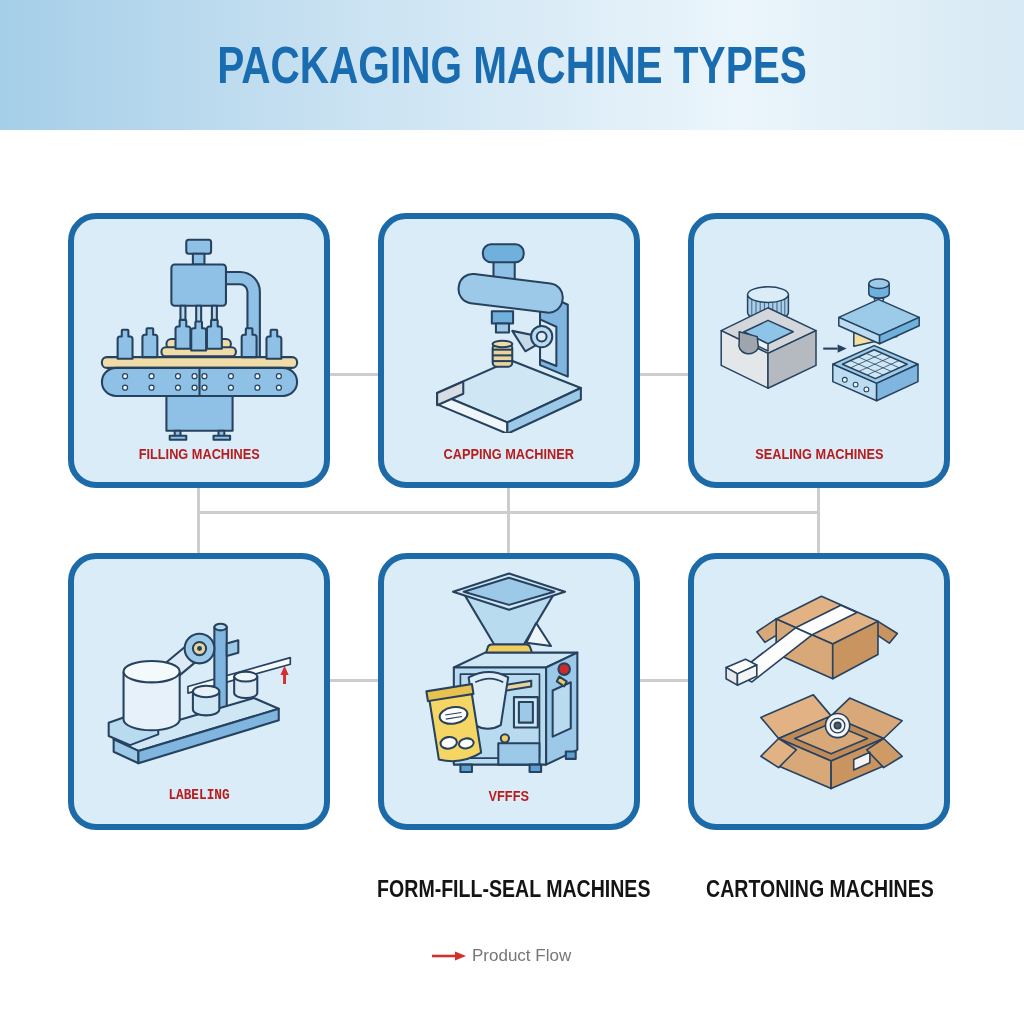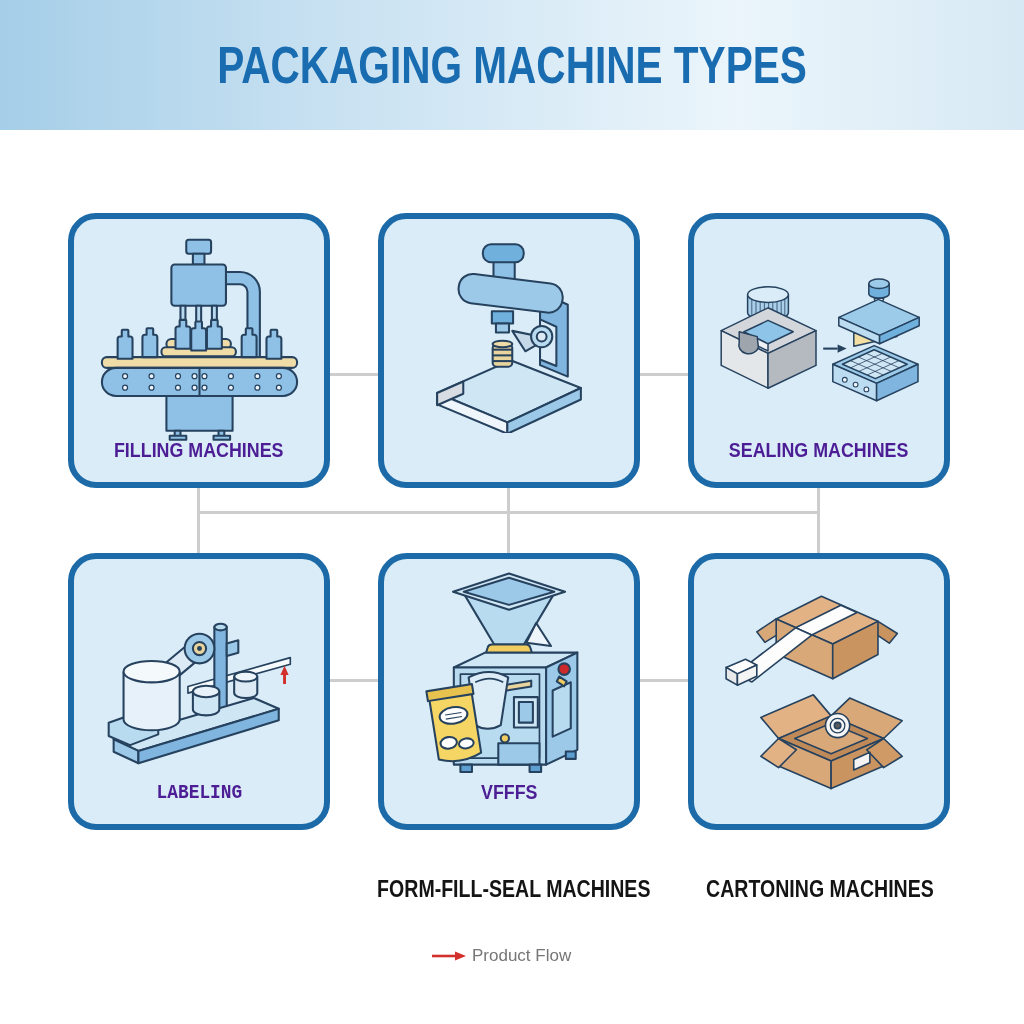--- a/index.html
+++ b/index.html
@@ -19,21 +19,21 @@
   .b2 { left:688px; top:213px; height:275px; }
   .b3 { left:68px;  top:553px; height:277px;font-family:Liberation Mono, monospace; }
   .b4 { left:378px; top:553px; height:277px;border-radius:29px; }
   .b5 { left:688px; top:553px; height:277px; }
 
   .art { position:absolute; left:0; right:0; display:flex; justify-content:center; }
   .b0 .art { top:14px; } .b1 .art { top:22px; } .b2 .art { top:54px; }
   .b3 .art { top:40px; } .b4 .art { top:8px; }  .b5 .art { top:26px; }
 
   .lbl { position:absolute; left:0; right:0; bottom:20px; text-align:center;
-    font-weight:bold; font-size:21px; color:#4c1d95; }
+    font-weight:bold; font-size:15px; color:#b91c1c; }
   .cond { display:inline-block; transform:scaleX(0.85); white-space:nowrap; }
 
   .sub-label { position:absolute; width:340px; top:845px; text-align:center;
     font-weight:bold; font-size:23px; color:#141414;margin-top:31px; }
   .sub-ffs { left:344px; }
   .sub-cart { left:650px; }
 
   .conn { position:absolute; background:#cdcdcd; }
   .c-h1 { left:330px; top:373px; width:48px;  height:3px; }
   .c-h2 { left:640px; top:373px; width:48px;  height:3px; }
@@ -141,20 +141,21 @@
           <circle cx="160" cy="117" r="13" fill="#b9dbf0"></circle>
           <circle cx="160" cy="117" r="6" fill="#dceaf5"></circle>
           <rect x="100" y="126" width="24" height="28" rx="5" fill="#e8d49c"></rect>
           <line x1="100" y1="133" x2="124" y2="133"></line>
           <line x1="100" y1="140" x2="124" y2="140"></line>
           <line x1="100" y1="147" x2="124" y2="147"></line>
           <ellipse cx="112" cy="126" rx="12" ry="4" fill="#f0dca6"></ellipse>
         </g>
       </svg>
     </div>
+    <div class="lbl"><span class="cond">CAPPING MACHINER</span></div>
   </div>
 
   <div class="box b2">
     <div class="art">
       <svg width="222" height="129" viewBox="0 0 370 215">
         <g stroke="#26425f" stroke-width="2.5" stroke-linejoin="round">
           <path d="M66 36 v30 a34 13 0 0 0 68 0 v-30" fill="#a9cfe9"></path>
           <ellipse cx="100" cy="36" rx="34" ry="13" fill="#d9ecf7"></ellipse>
           <g stroke-width="1.3">
             <line x1="73" y1="44" x2="73" y2="71"></line>

